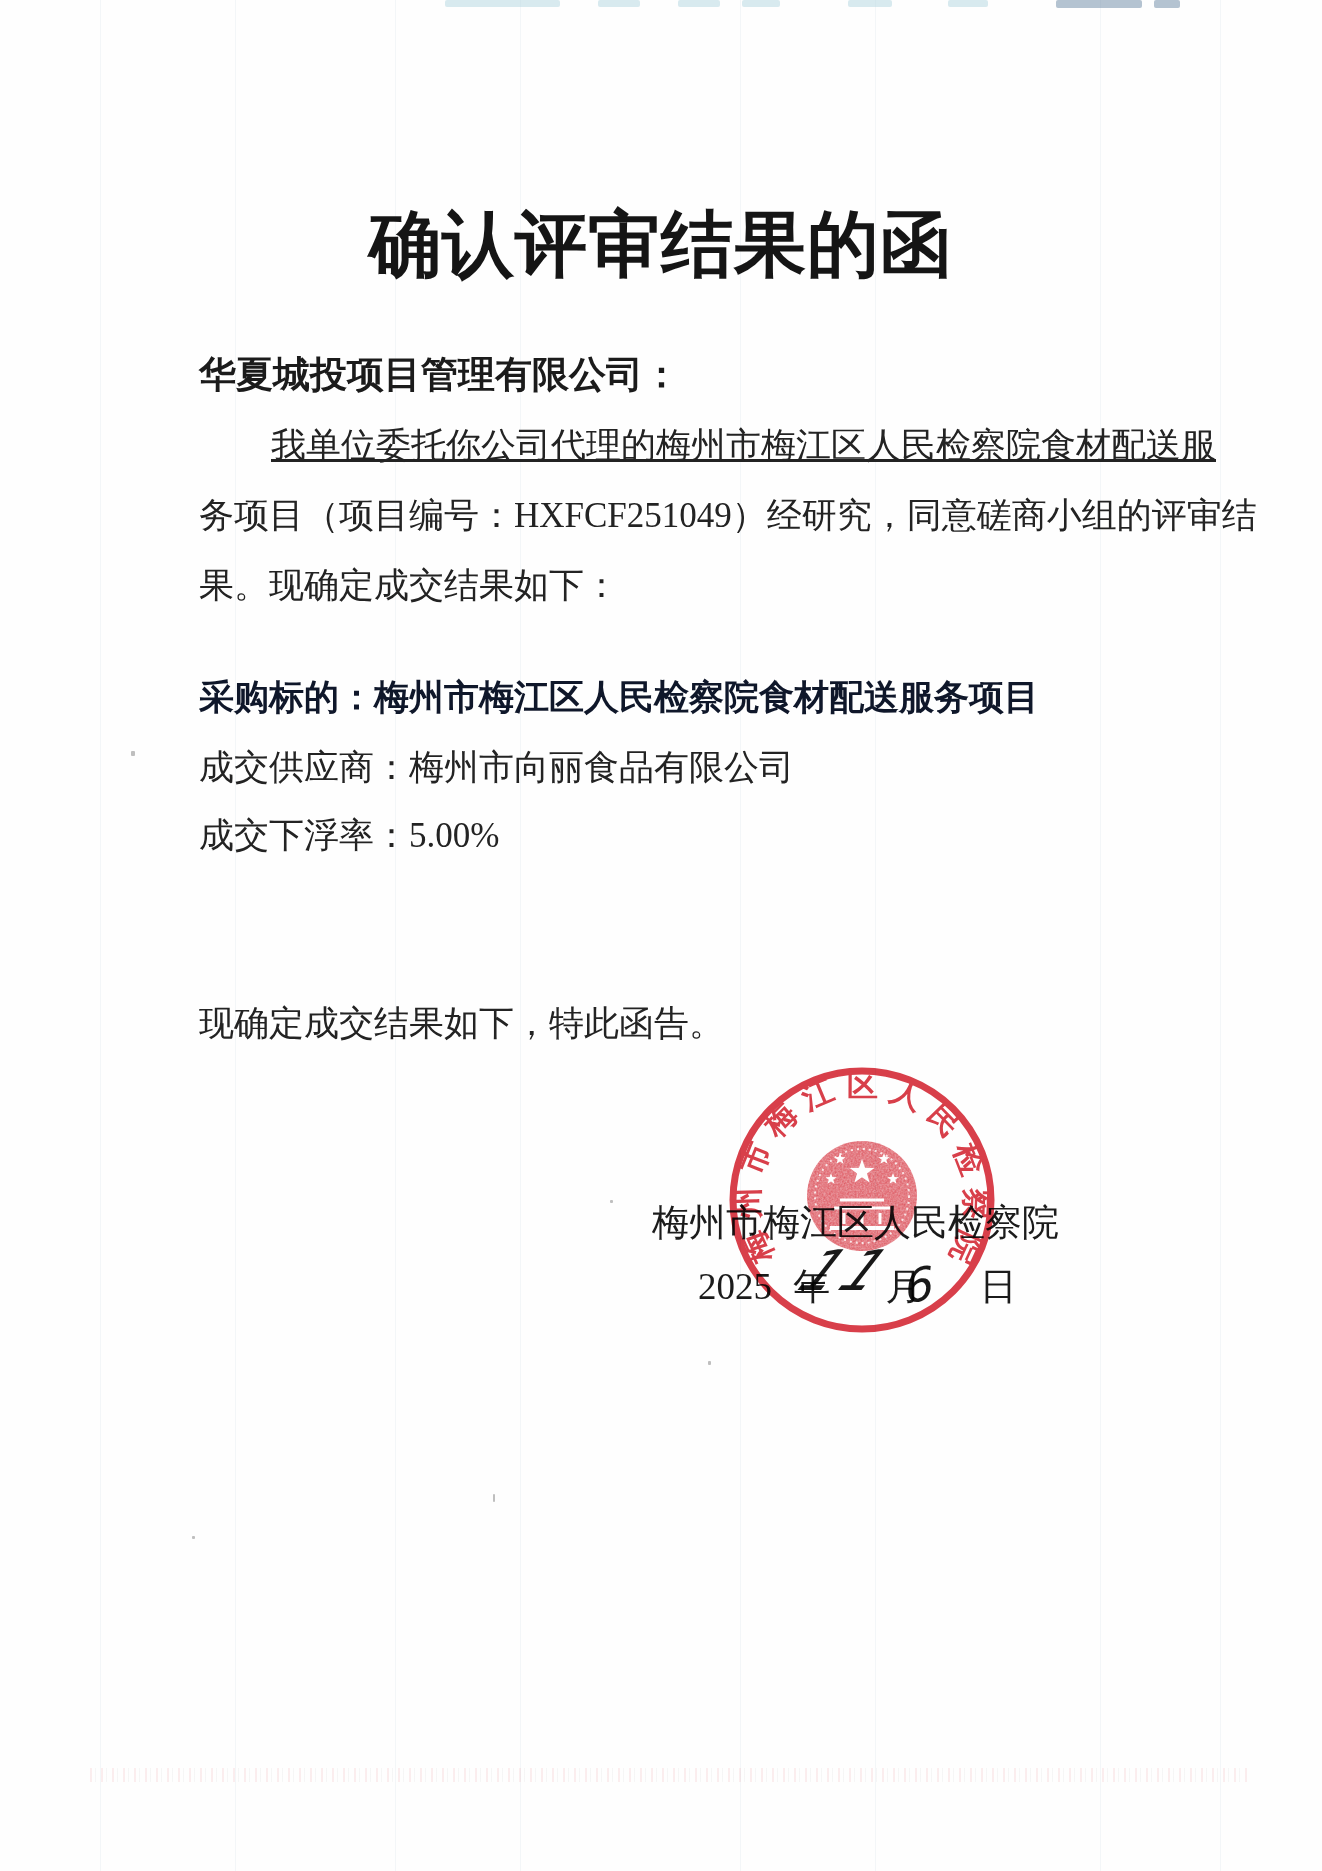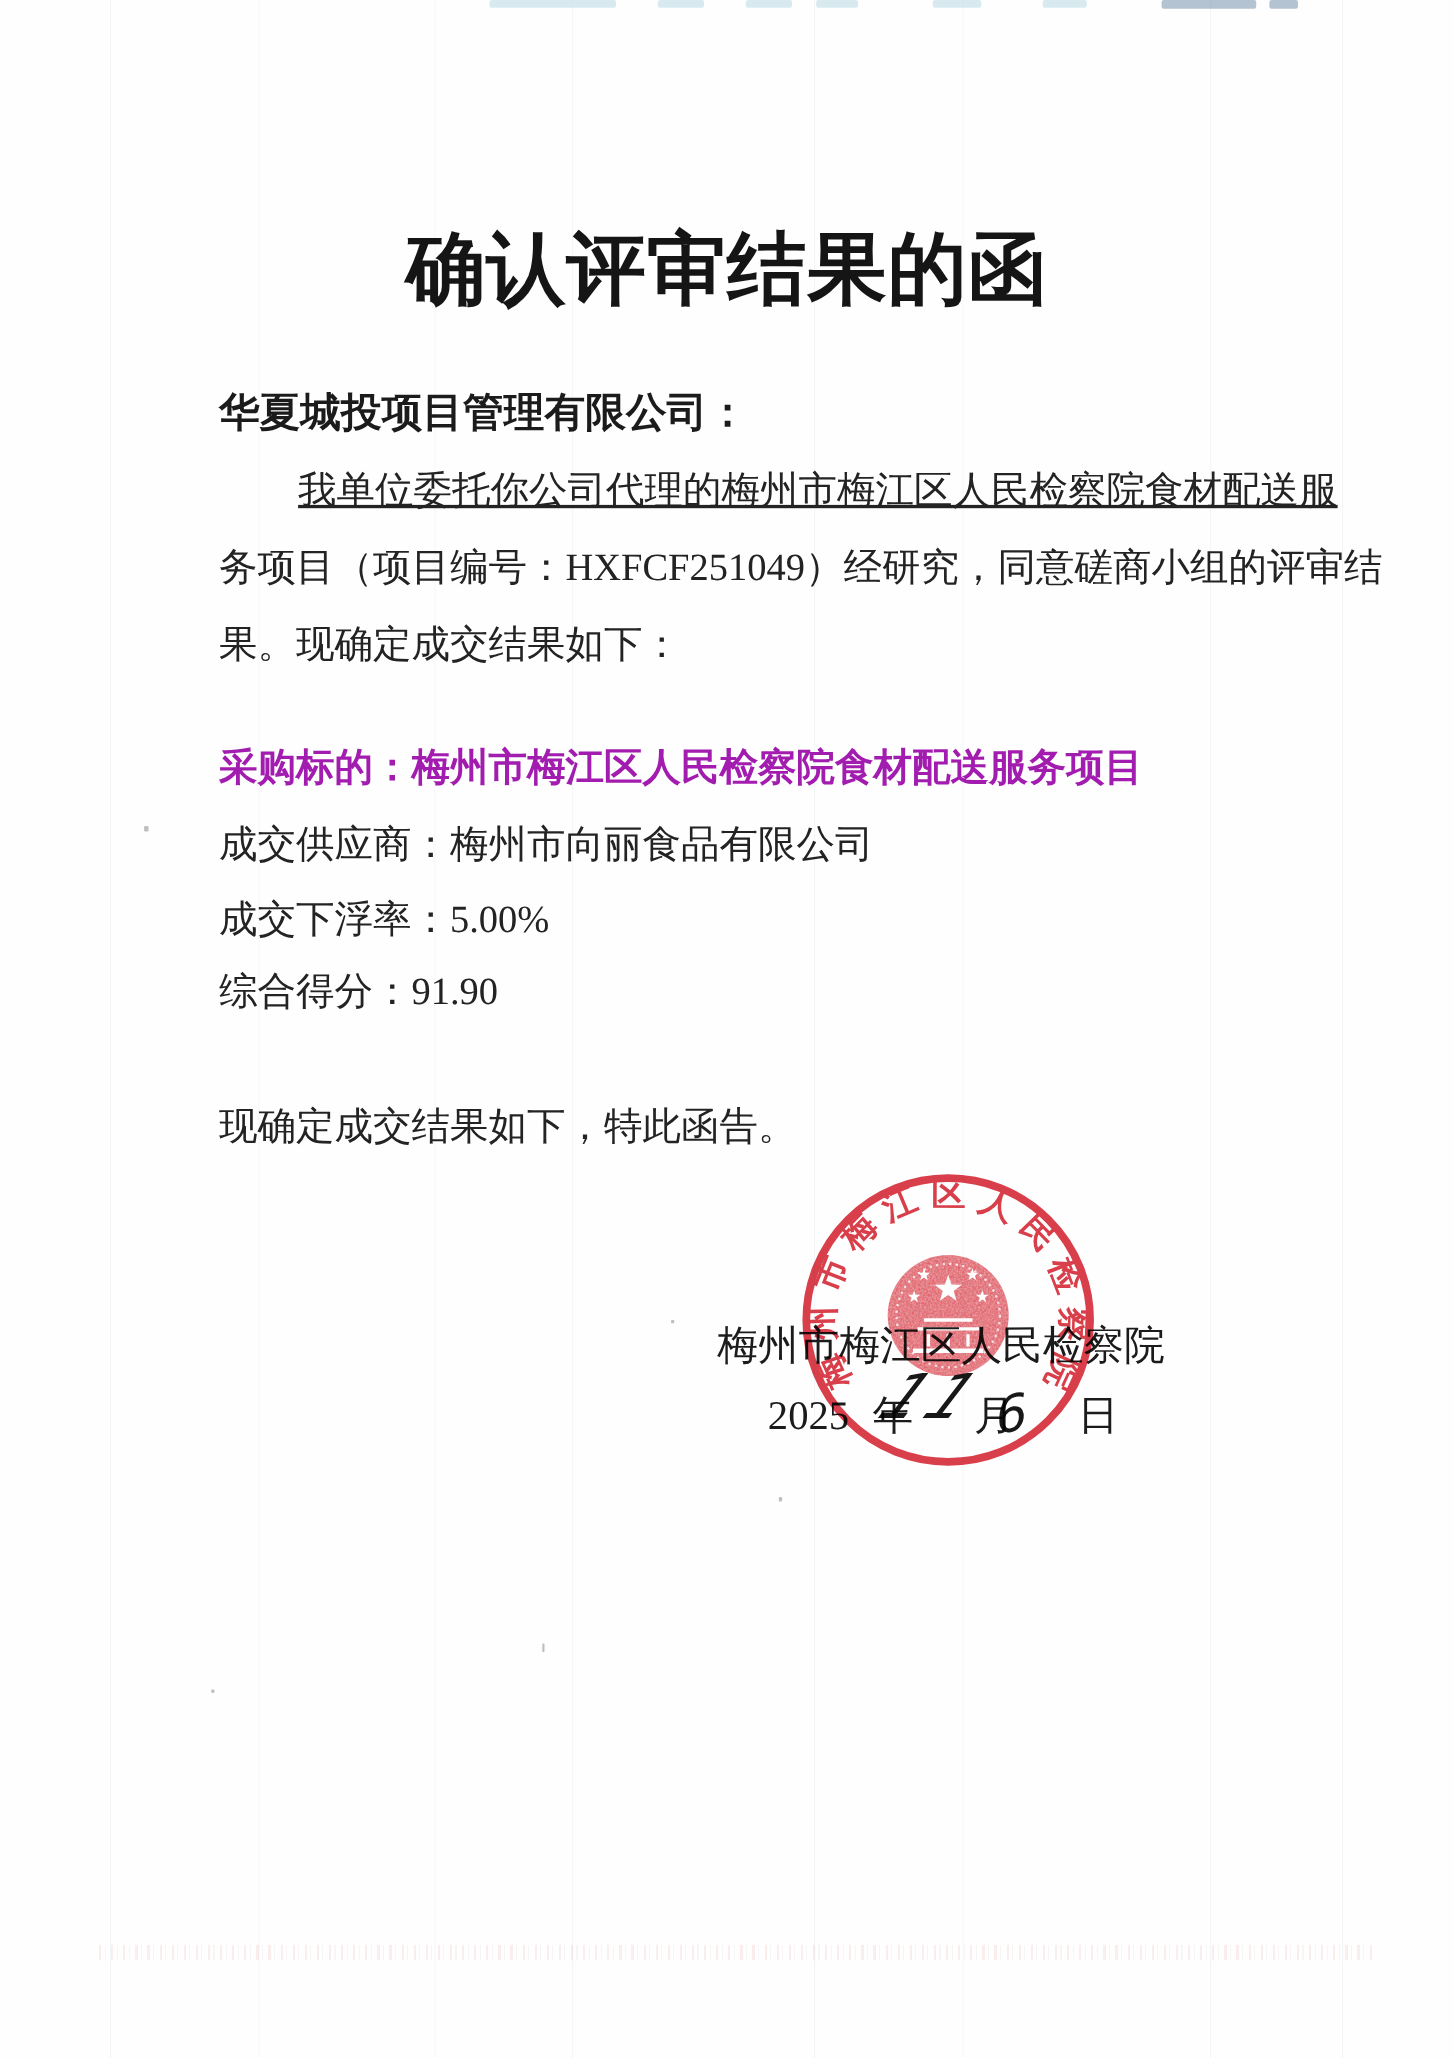--- a/index.html
+++ b/index.html
@@ -26,21 +26,21 @@
   .title{
     position:absolute;top:206px;left:0;width:100%;
     text-align:center;font-size:72px;font-weight:bold;
     letter-spacing:1px;color:#151515;line-height:1.1;margin:0;
   }
   .line{position:absolute;left:157px;font-size:35px;white-space:nowrap;color:#232323;margin-left:42px;}
   .addressee{top:350px;font-size:37px;font-weight:bold;color:#1b1b1b;}
   .b0{top:422px;text-indent:72px;text-decoration:underline;}
   .b1{top:492px;}
   .b2{top:562px;}
-  .r0{top:674px;font-weight:bold;color:#a21caf;}
+  .r0{top:674px;font-weight:bold;color:#0f172a;}
   .r1{top:744px;text-align:right;}
   .r2{top:812px;}
   .r3{top:878px;}
   .closing{top:1000px;}
   .signature{
     position:absolute;left:652px;top:1198px;
     font-size:37px;white-space:nowrap;color:#1b1b1b;z-index:2;
   }
   .dateline{
     position:absolute;left:698px;top:1262px;
@@ -101,23 +101,20 @@
 
   <div class="line r0">
     <span>采购标的：</span><span>梅州市梅江区人民检察院食材配送服务项目</span>
   </div>
   <div class="line r1">
     <span>成交供应商：</span><span>梅州市向丽食品有限公司</span>
   </div>
   <div class="line r2">
     <span>成交下浮率：</span><span>5.00%</span>
   </div>
-  <div class="line r3">
-    <span>综合得分：</span><span>91.90</span>
-  </div>
 
   <div class="line closing">现确定成交结果如下，特此函告。</div>
 
   <div class="signature">梅州市梅江区人民检察院</div>
 
   <div class="dateline">
     <span class="u-year">2025</span>
     <span class="u-nian">年</span>
     <span class="u-yue">月</span>
     <span class="u-ri">日</span>

